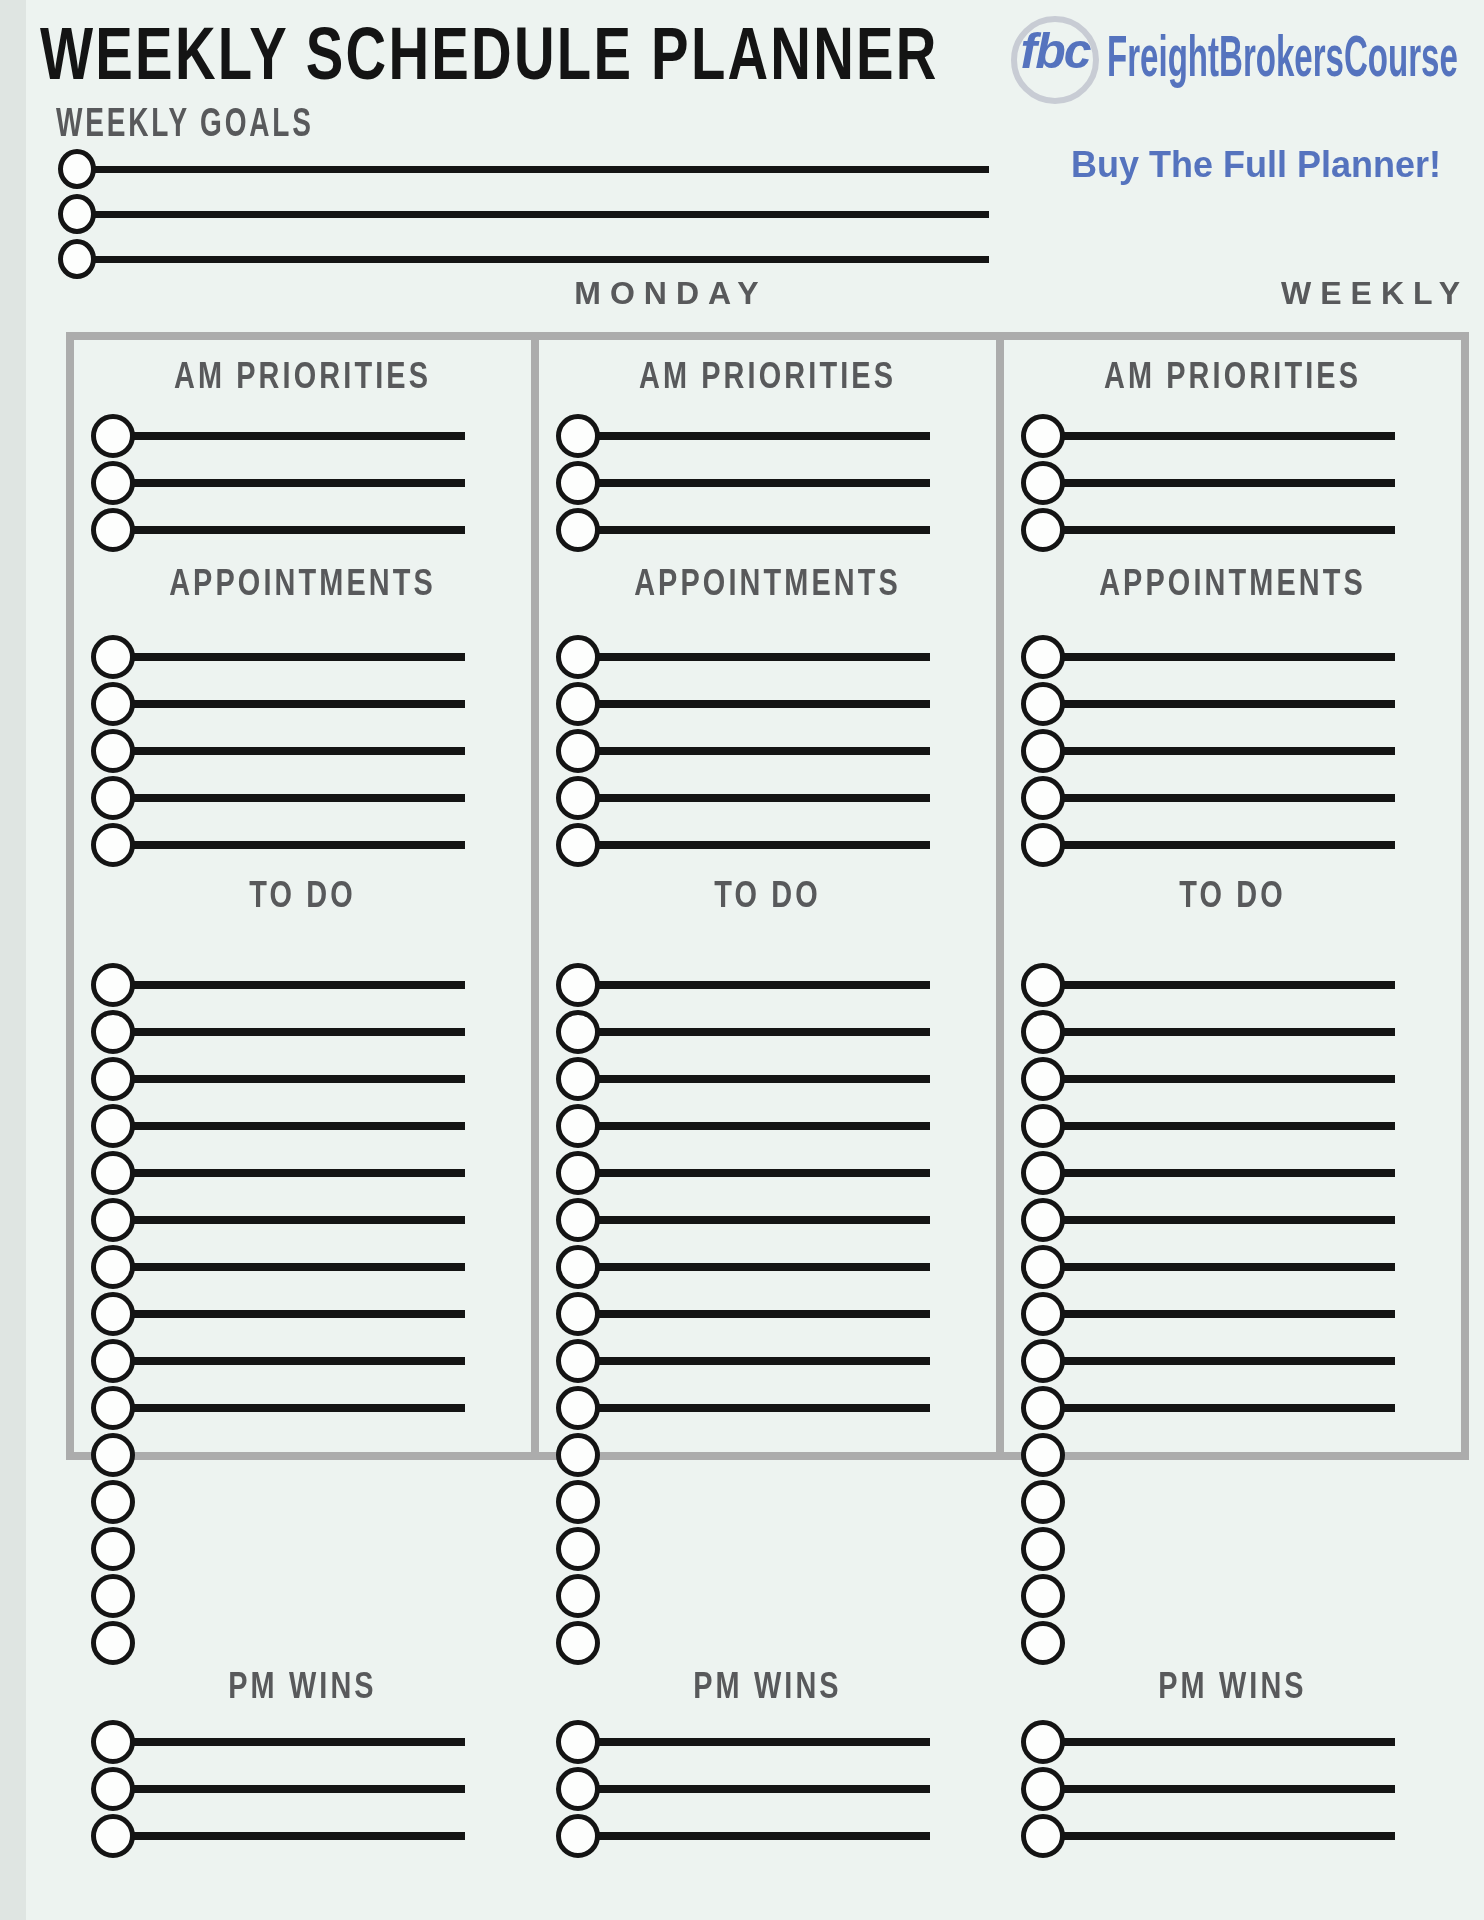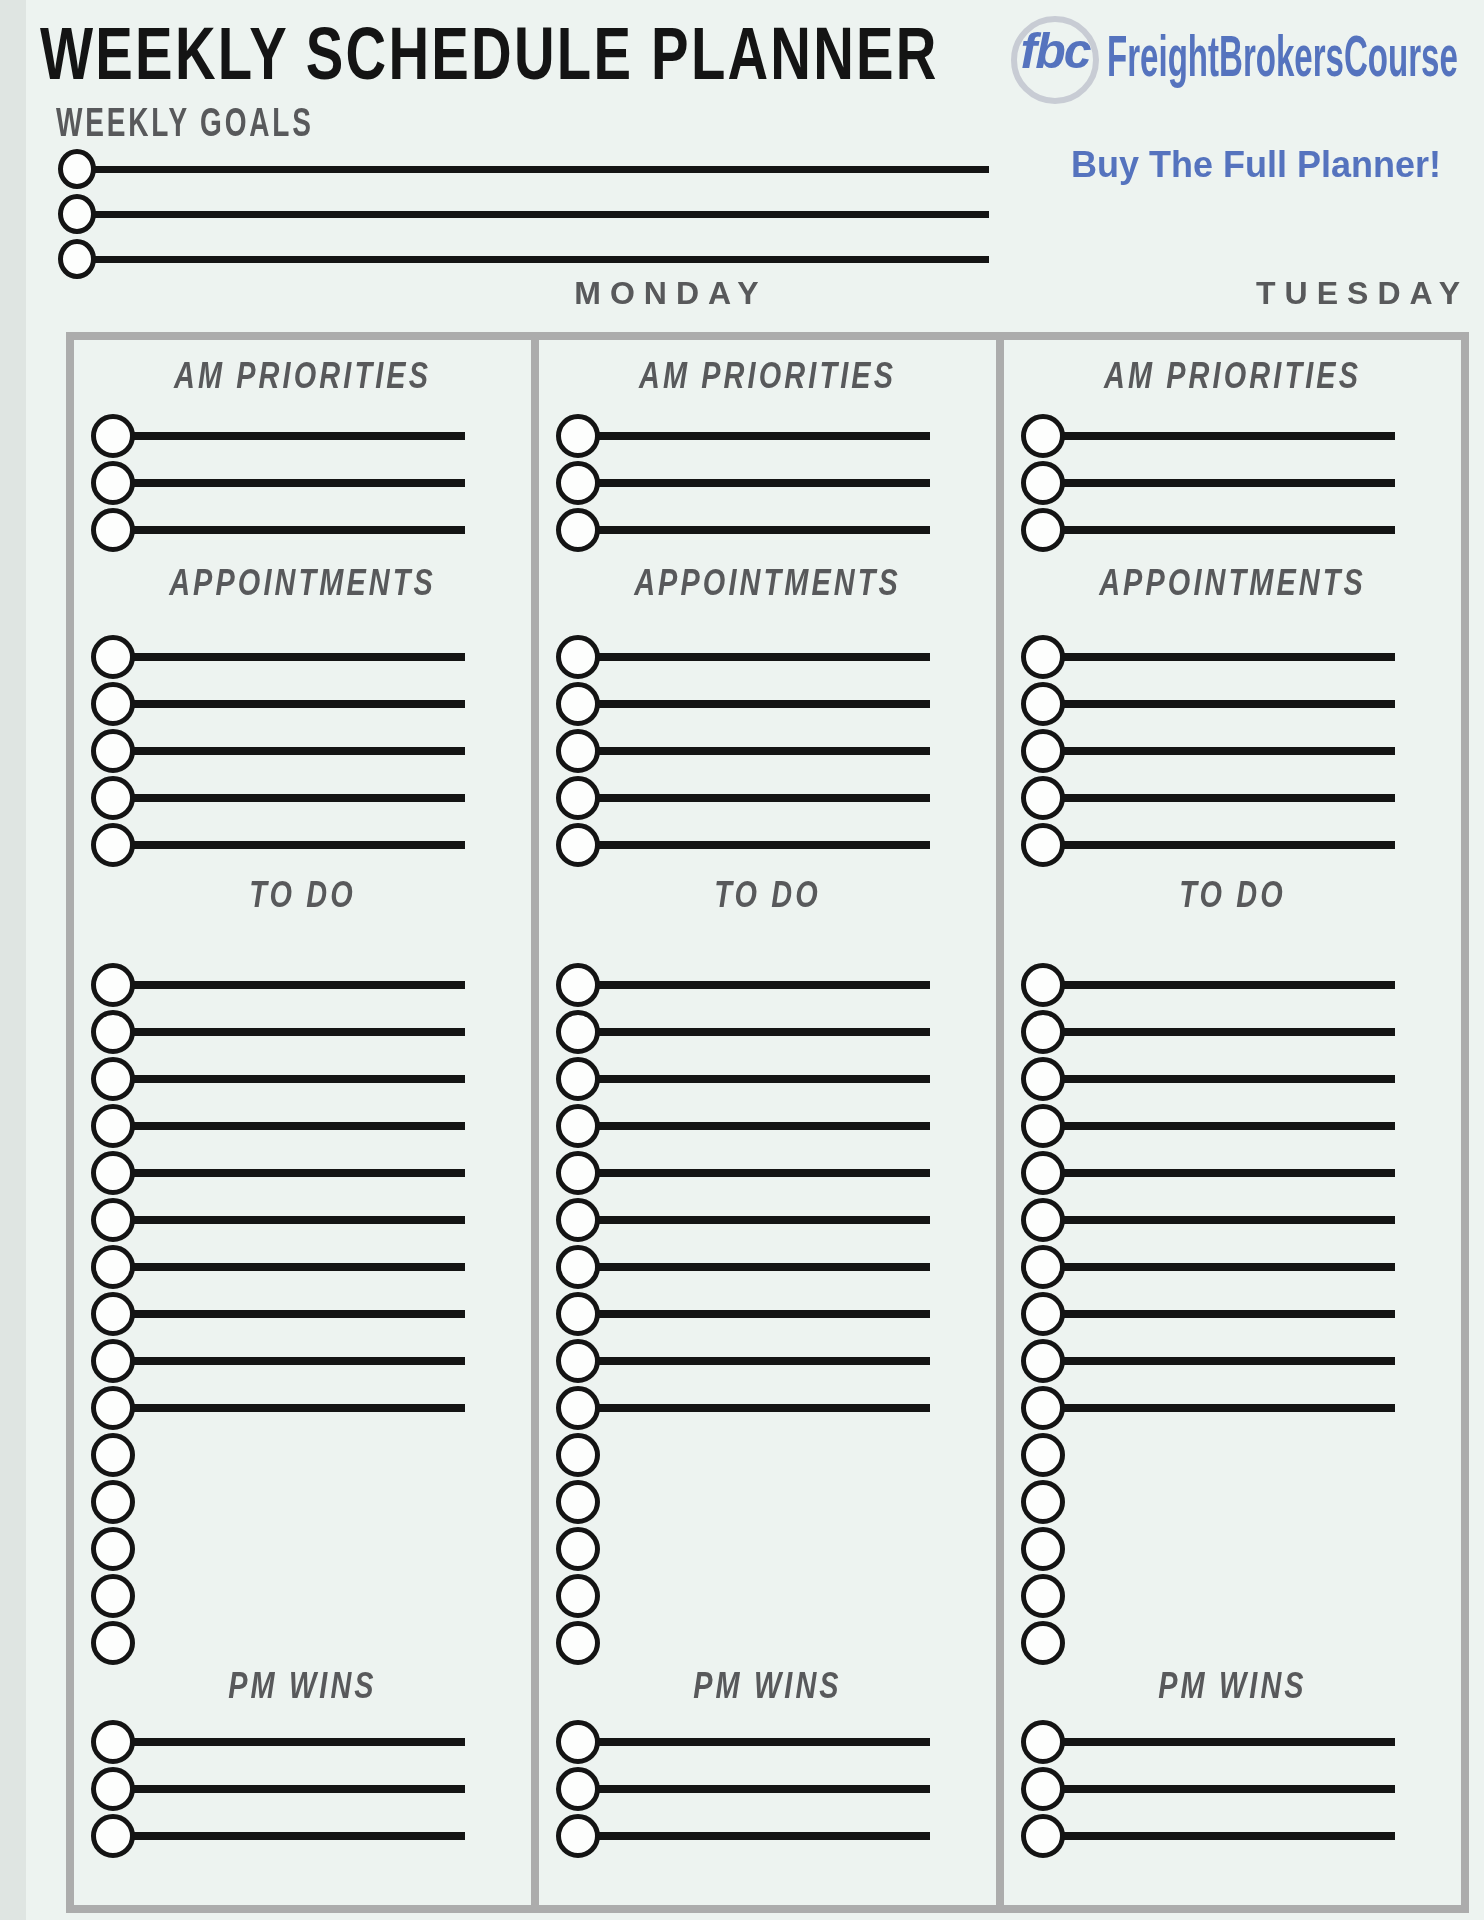--- a/index.html
+++ b/index.html
@@ -54,22 +54,22 @@
   }
   .goal-line { flex:1; height:7px; background:var(--ink,#141414); margin-left:-2px; }
   
   .day-row { position:absolute; left:40px; top:274px; width:1403px; display:flex; }
   .day {
     flex:1; text-align:right; font-size:32px; font-weight:bold; line-height:38px;
     letter-spacing:9px; color:var(--heading-gray,#58595B);
   }
   
   .board {
-    position:absolute; left:40px; top:332px; width:1403px; height:1581px;
-    box-sizing:border-box; border:8px solid var(--border-gray,#ACACAC); display:flex;font-style:italic;
+    position:absolute; left:40px; top:332px; width:1403px; height:1128px;
+    box-sizing:border-box; border:8px solid var(--border-gray,#ACACAC); display:flex;
   }
   .vdiv { width:8px; flex:none; background:var(--border-gray,#ACACAC); }
   .col { flex:1; min-width:0; display:flex; flex-direction:column; }
   .sec-title {
     flex:none; font-size:37px; font-weight:bold; line-height:40px;
     letter-spacing:4px; color:var(--heading-gray,#58595B); text-align:center;
     transform:scaleX(0.78); white-space:nowrap;
   }
   .st-am   { margin-top:16px; }
   .st-appt { margin-top:10px; }
@@ -111,21 +111,21 @@
         <div class="goal-line"></div>
       </div>
       <div class="goal-row">
         <div class="goal-dot"></div>
         <div class="goal-line"></div>
       </div>
     </div>
 
   <div class="day-row">
     <div class="day">MONDAY</div>
-    <div class="day">TUESDAY</div>
+    <div class="day">WEEKLY</div>
   </div>
 
   <div class="board">
       <div class="col">
         <div class="sec-title st-am">AM PRIORITIES</div>
         <div class="rows am">
           <div class="row">
             <div class="dot"></div>
             <div class="line"></div>
           </div>

